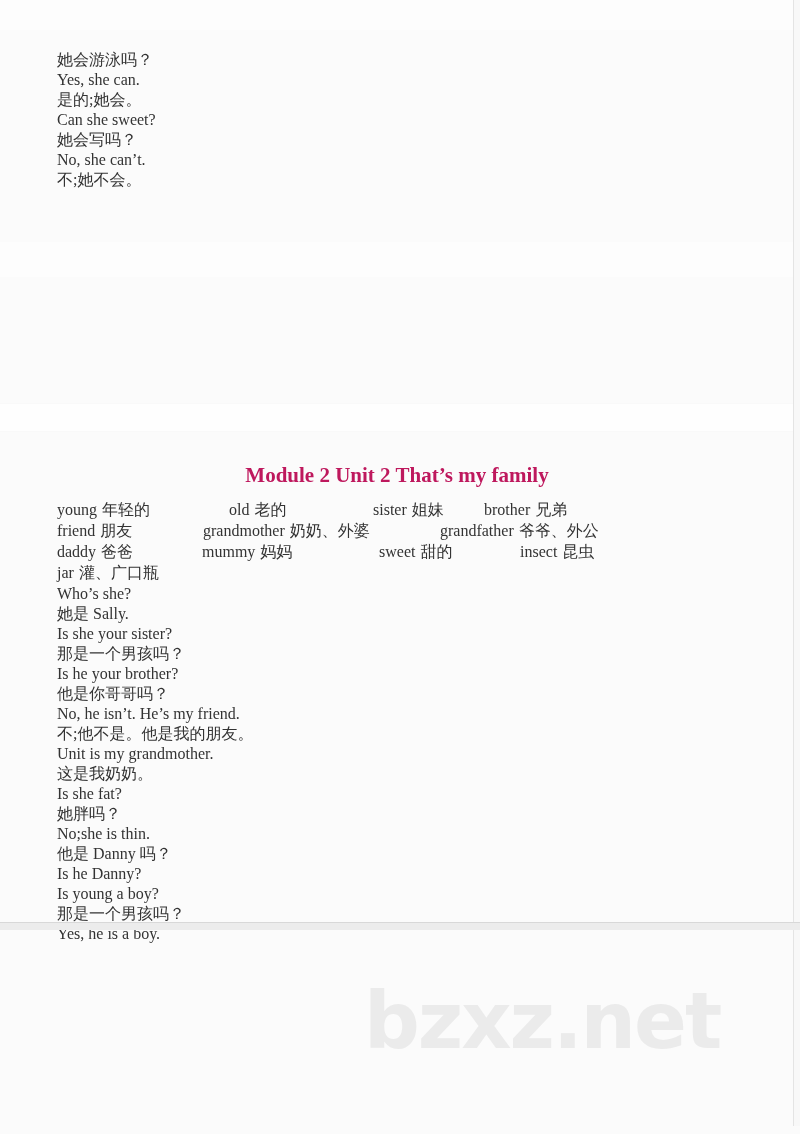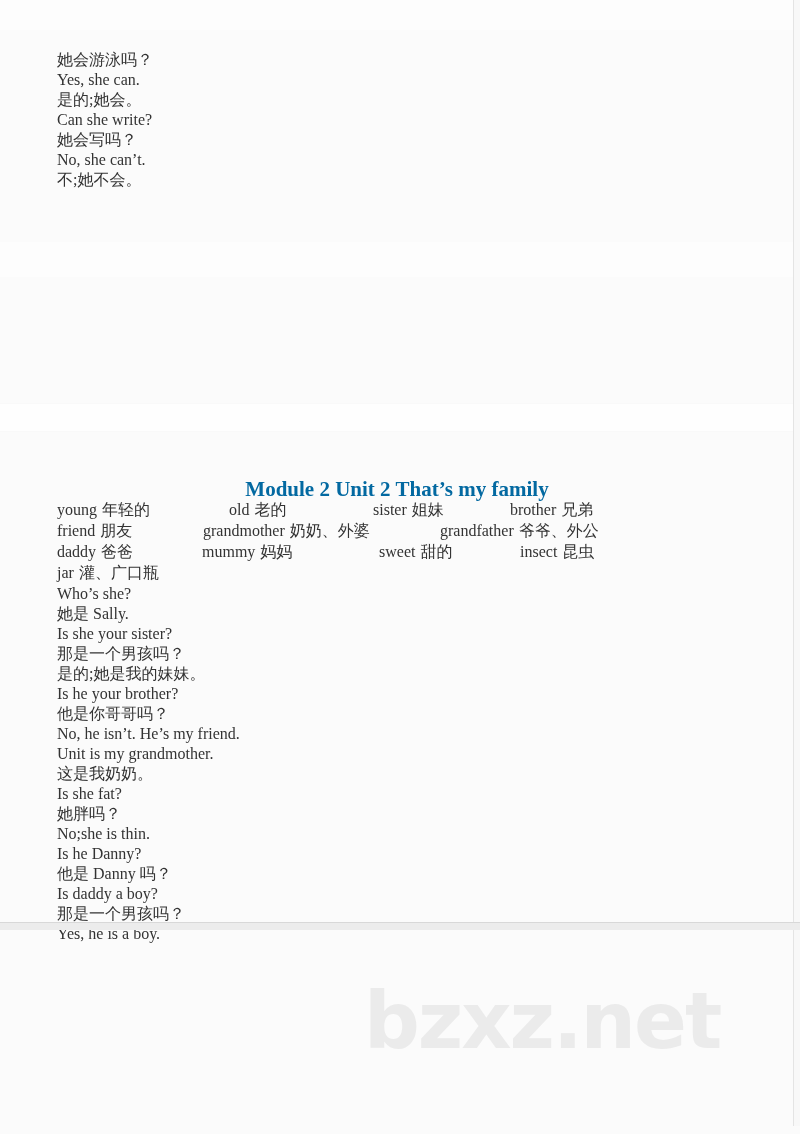--- a/index.html
+++ b/index.html
@@ -34,34 +34,34 @@
   .bottom-bar {
     position: absolute; left: 0; bottom: 0;
     width: 100%; height: 7px;
     background: #ececec;
     border-top: 1px solid #d8d8d8;
   }
   
   .textline { font-size: 16px; line-height: 20px; white-space: nowrap; }
   .top-block { position: absolute; left: 57px; top: 50px; }
   .section-title {
-    position: absolute; left: 0; top: 477px;
+    position: absolute; left: 0; top: 463px;
     width: 794px;
     margin: 0;
     text-align: center;
     font-size: 21px;
     font-weight: bold;
-    color: #0369a1;
+    color: #be185d;
     line-height: 24px;
   }
   .vocab { position: absolute; left: 0; top: 499px; width: 800px; }
   .vrow { position: relative; height: 21px; padding-left: 24px; }
   .vcell { position: absolute; top: 0; font-size: 16px; line-height: 21px; white-space: nowrap; }
   .vcell .m { margin-left: 5px; }
-  .r1 .i0 { left: 57px; }  .r1 .i1 { left: 229px; } .r1 .i2 { left: 373px; } .r1 .i3 { left: 510px; }
+  .r1 .i0 { left: 57px; }  .r1 .i1 { left: 229px; } .r1 .i2 { left: 373px; } .r1 .i3 { left: 484px; }
   .r2 .i0 { left: 57px; }  .r2 .i1 { left: 203px; } .r2 .i2 { left: 440px; }
   .r3 .i0 { left: 57px; }  .r3 .i1 { left: 202px; } .r3 .i2 { left: 379px; } .r3 .i3 { left: 520px; }
   .r4 .i0 { left: 57px; }
   .dialogue { position: absolute; left: 57px; top: 584px; }
   
   .watermark {
     position: absolute;
     left: 364px;
     top: 982px;
     font-family: "DejaVu Sans", "Liberation Sans", sans-serif;
@@ -80,21 +80,21 @@
 <div class="page">
 
   <div class="band band-a"></div>
   <div class="band band-b"></div>
   <div class="band band-c"></div>
 
   <div class="top-block">
     <div class="textline">她会游泳吗？</div>
     <div class="textline">Yes, she can.</div>
     <div class="textline">是的;她会。</div>
-    <div class="textline">Can she write?</div>
+    <div class="textline">Can she sweet?</div>
     <div class="textline">她会写吗？</div>
     <div class="textline">No, she can’t.</div>
     <div class="textline">不;她不会。</div>
   </div>
 
   <h1 class="section-title">Module 2 Unit 2 That’s my family</h1>
 
   <div class="vocab">
     <div class="vrow r1">
       <span class="vcell i0"><span class="w">young</span><span class="m">年轻的</span></span>
@@ -116,32 +116,32 @@
     <div class="vrow r4">
       <span class="vcell i0"><span class="w">jar</span><span class="m">灌、广口瓶</span></span>
     </div>
   </div>
 
   <div class="dialogue">
     <div class="textline">Who’s she?</div>
     <div class="textline">她是 Sally.</div>
     <div class="textline">Is she your sister?</div>
     <div class="textline">那是一个男孩吗？</div>
-    <div class="textline">是的;她是我的妹妹。</div>
     <div class="textline">Is he your brother?</div>
     <div class="textline">他是你哥哥吗？</div>
     <div class="textline">No, he isn’t. He’s my friend.</div>
+    <div class="textline">不;他不是。他是我的朋友。</div>
     <div class="textline">Unit is my grandmother.</div>
     <div class="textline">这是我奶奶。</div>
     <div class="textline">Is she fat?</div>
     <div class="textline">她胖吗？</div>
     <div class="textline">No;she is thin.</div>
+    <div class="textline">他是 Danny 吗？</div>
     <div class="textline">Is he Danny?</div>
-    <div class="textline">他是 Danny 吗？</div>
-    <div class="textline">Is daddy a boy?</div>
+    <div class="textline">Is young a boy?</div>
     <div class="textline">那是一个男孩吗？</div>
     <div class="textline">Yes, he is a boy.</div>
   </div>
 
   <div class="watermark">bzxz.net</div>
 
   <div class="right-strip"></div>
   <div class="bottom-bar"></div>
 
 </div>

